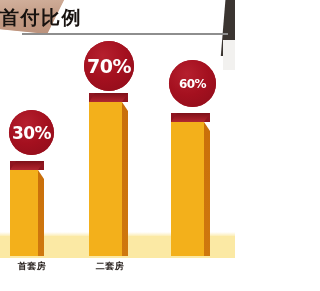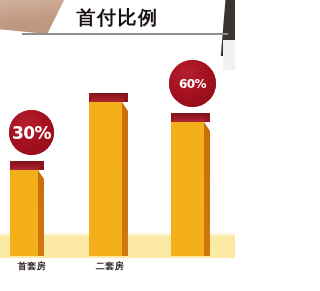--- a/index.html
+++ b/index.html
@@ -60,21 +60,20 @@
     background: #f2f1ef;
   }
 
   
   .title-bar {
     position: absolute;
     left: 0;
     top: 4px;
     width: 235px;
     height: 30px;
-    text-align: center;
   }
   .title-text {
     font-family: "DejaVu Sans", "Liberation Sans", sans-serif;
     font-size: 19px;
     font-weight: bold;
     color: #17120f;
     letter-spacing: 1.5px;
     line-height: 26px;
     display: inline-block;
   }
@@ -223,20 +222,23 @@
 
     <div class="bar" style="left:89px; width:39px; height:163px;">
       <div class="bar-top" style="left:0; top:0; width:39px;">
         <div class="bar-top-face"></div>
       </div>
       <div class="bar-front" style="left:0; width:33px; height:154px;"></div>
       <div class="bar-side" style="left:33px; height:154px; width:6px;
                   background:linear-gradient(to bottom,#c96f0a 0%,#cf780e 100%);
                   clip-path:polygon(0% 0%,100% 9px,100% 100%,0% 100%);"></div>
     </div>
+    <div class="badge" style="left:84px; top:41px; width:50px; height:50px;">
+      <span class="badge-label" style="font-size:19px;">70%</span>
+    </div>
 
     <div class="bar" style="left:171px; width:39px; height:143px;">
       <div class="bar-top" style="left:0; top:0; width:39px;">
         <div class="bar-top-face"></div>
       </div>
       <div class="bar-front" style="left:0; width:33px; height:134px;"></div>
       <div class="bar-side" style="left:33px; height:134px; width:6px;
                   background:linear-gradient(to bottom,#c96f0a 0%,#cf780e 100%);
                   clip-path:polygon(0% 0%,100% 9px,100% 100%,0% 100%);"></div>
     </div>

